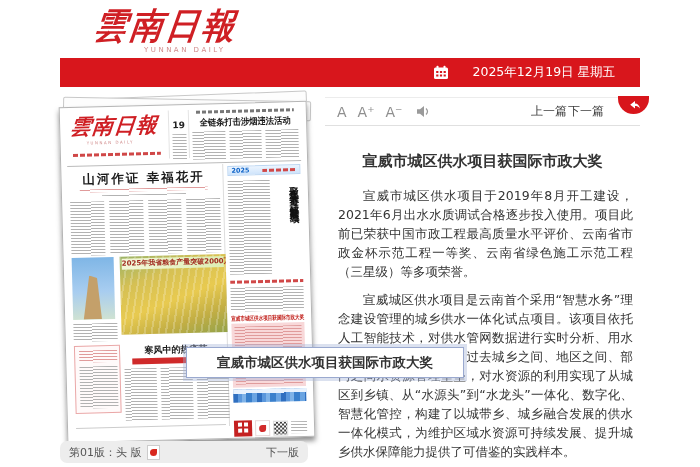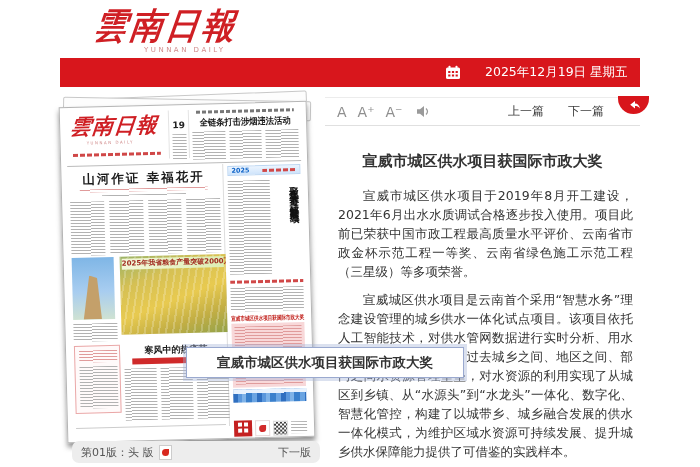--- a/index.html
+++ b/index.html
@@ -77,31 +77,31 @@
   .skyline{left:0;top:75px;width:73px;height:13px;background:linear-gradient(#e8f2fd 0 4px,transparent 4px),repeating-linear-gradient(to right,#2f6fc0 0 5px,#5a97dc 5px 9px,#7fb3e8 9px 13px,#3a80cc 13px 19px,#6aa4e2 19px 24px);}
   .foot-row{left:166px;top:316px;width:73px;height:18px;display:flex;align-items:center;gap:3px;}
   .fr-red{position:static;width:18px;height:16px;background:#c42020;display:flex;align-items:center;justify-content:center;}
   .fr-red i{position:static;display:block;width:4px;height:4px;background:#fff;box-shadow:6px 0 #fff,0 6px #fff,6px 6px #fff;margin:-4px 6px 4px 0;}
   .fr-logo{position:static;width:15px;height:16px;border:1px solid #e8d8d8;background:#fff;display:flex;align-items:center;justify-content:center;}
   .fr-logo i{position:static;display:block;width:7px;height:7px;background:#d22a2a;border-radius:50% 0 50% 50%;}
   .fr-qr{position:static;width:15px;height:15px;border:1px solid #ddd;background:repeating-conic-gradient(#3c3c3c 0% 25%,#fff 0% 50%) 0 0/4px 4px;}
   .fr-txt{position:static;flex:1;height:12px;}
 
   
-  .page-bar{position:absolute;left:12px;top:441px;width:248px;height:22px;background:#ededed;display:flex;align-items:center;font-size:11px;color:#555;padding:0 9px;box-sizing:border-box;border-radius:7px;}
+  .page-bar{position:absolute;left:0;top:441px;width:248px;height:22px;background:#ededed;display:flex;align-items:center;font-size:11px;color:#555;padding:0 9px;box-sizing:border-box;border-radius:7px;}
   .pdf-ico{width:11px;height:13px;background:#fff;border:1px solid #ccc;margin-left:5px;position:relative;display:inline-block;}
   .pdf-ico::after{content:"";position:absolute;left:2px;top:3px;width:7px;height:7px;background:#d8281e;border-radius:50% 0 50% 50%;}
   .next-page{margin-left:auto;cursor:pointer;color:#555;}
 
   
   .panel{position:absolute;left:265px;top:97px;width:315px;}
   .toolbar{height:27px;border-top:1px solid #ececec;border-bottom:1px solid #e0e0e0;display:flex;align-items:center;padding:0 36px 0 12px;color:#8f8f8f;}
   .fbtn{font-size:14px;margin-right:11px;cursor:pointer;color:#8f8f8f;}
   .spk{margin-left:2px;cursor:pointer;display:flex;align-items:center;}
-  .pn{margin-left:auto;font-size:12px;color:#3c3c3c;display:flex;gap:24px;}
+  .pn{margin-left:auto;font-size:12px;color:#3c3c3c;display:flex;gap:1px;}
   .pn span{cursor:pointer;}
   .backbtn{position:absolute;left:558px;top:96px;width:31px;height:18px;background:#d8151b;border-radius:0 0 16px 16px;display:flex;align-items:center;justify-content:center;cursor:pointer;z-index:5;}
   .art-title{margin:26px 8px 4px;text-align:center;font-size:15px;font-weight:bold;color:#333;}
   .art-body{padding:2px 7px 0 13px;font-size:12.5px;line-height:19px;color:#333;text-align:justify;}
   .art-body p{margin:9px 0;text-indent:2em;}
 
   
   .tooltip{position:absolute;left:126px;top:347px;width:276px;height:29px;background:#fff;border:1px solid #9aa9cf;box-shadow:0 0 0 3px rgba(165,180,215,.40);display:flex;align-items:center;justify-content:center;font-size:13.5px;font-weight:bold;color:#333;z-index:50;}
 </style>
 </head>
@@ -111,21 +111,21 @@
 
   <div class="logo">
     <span class="logo-main">雲南日報</span>
     <div class="logo-sub">YUNNAN DAILY</div>
   </div>
 
   <div class="nav">
     <div class="nav-item">云南日报</div>
     <div class="nav-item">春城晚报</div>
     <div class="nav-item">破解发展瓶颈</div>
-    <div class="nav-item">旧版回看</div>
+    <div class="nav-item">云南网</div>
     <div class="nav-cal">
       <svg width="16" height="15" viewBox="0 0 16 15">
         <rect x="1" y="2.5" width="14" height="11.5" rx="1.5" fill="#fff"></rect>
         <rect x="3.5" y="0.8" width="2" height="3" rx="0.8" fill="#fff"></rect>
         <rect x="10.5" y="0.8" width="2" height="3" rx="0.8" fill="#fff"></rect>
         <g fill="#d8161c">
           <rect x="3.2" y="6" width="2.2" height="2"></rect>
             <rect x="6.9" y="6" width="2.2" height="2"></rect>
             <rect x="10.6" y="6" width="2.2" height="2"></rect>
           <rect x="3.2" y="9.5" width="2.2" height="2"></rect>

